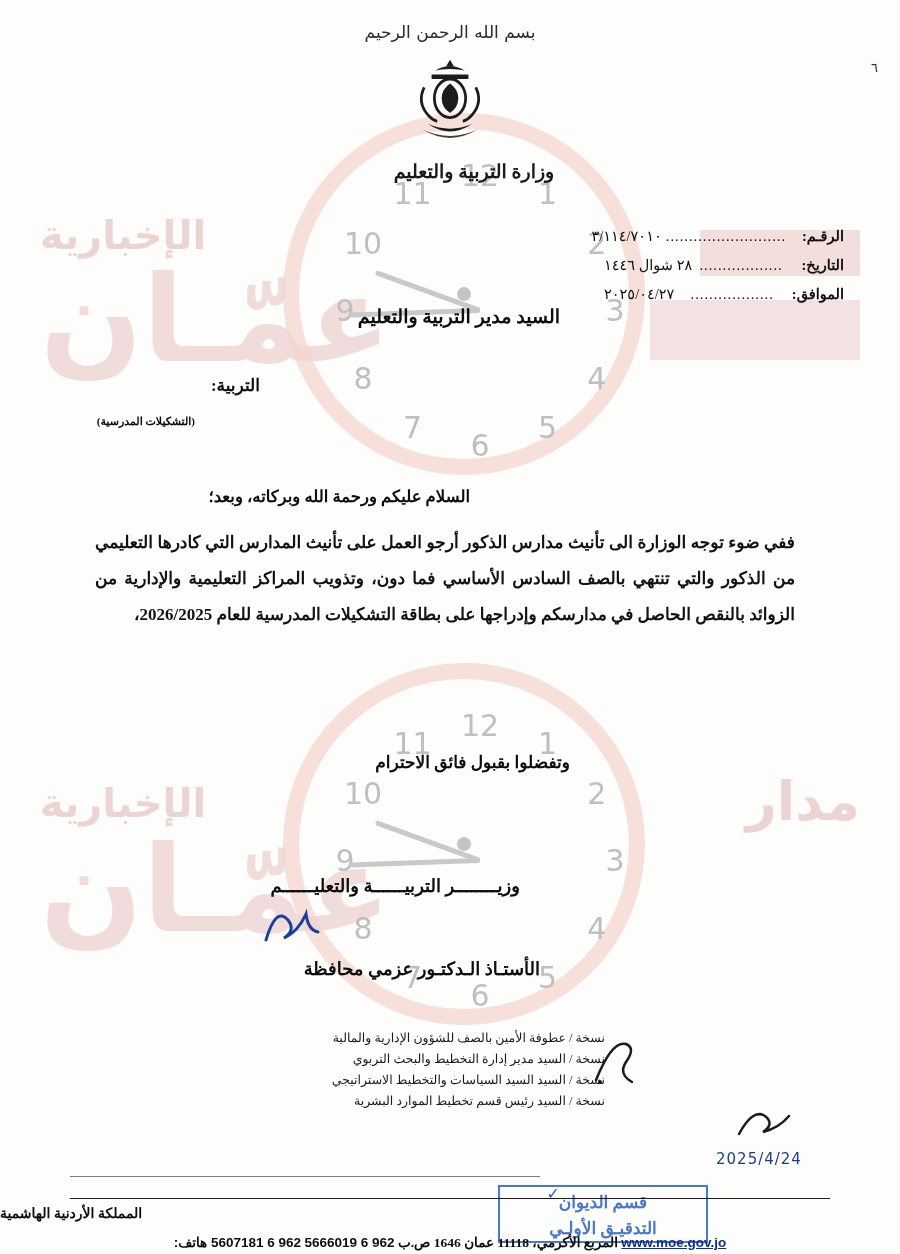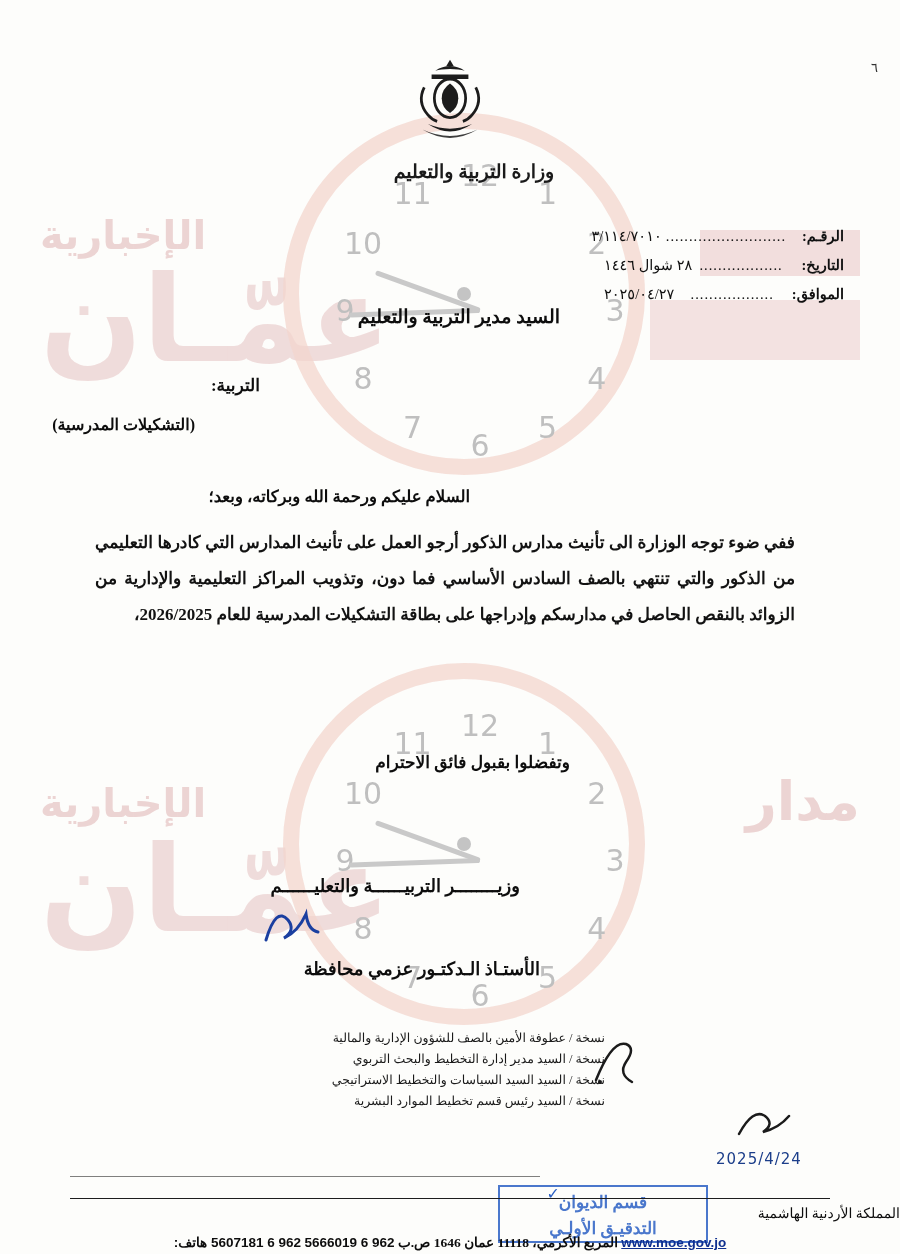--- a/index.html
+++ b/index.html
@@ -105,21 +105,21 @@
   .addressee{
     position:absolute;right:340px;top:305px;
     font-size:19px;font-weight:bold;
   }
   .subject-label{
     position:absolute;right:640px;top:375px;
     font-size:17px;font-weight:bold;
   }
   .subject-value{
     position:absolute;right:705px;top:415px;
-    font-size:16px;font-weight:bold;
+    font-size:11px;font-weight:bold;
   }
   .greeting{
     position:absolute;right:430px;top:487px;
     font-size:16.5px;font-weight:bold;
   }
   .body-text{
     position:absolute;right:105px;top:525px;width:700px;
     font-size:17px;
     line-height:36px;
     text-align:justify;
@@ -171,22 +171,22 @@
   .stamp-check{
     position:absolute;right:340px;top:1184px;color:#2b60c4;font-size:16px;
   }
 
   
   .footer-line{
     position:absolute;left:70px;right:70px;top:1198px;
     height:1px;background:#1d1d1d;
   }
   .footer-kingdom{
-    position:absolute;left:0;right:0;top:1205px;text-align:right;
-    font-size:14px;font-weight:normal;
+    position:absolute;left:0;right:0;top:1205px;text-align:left;
+    font-size:14px;font-weight:bold;
   }
   .footer-addr{
     position:absolute;left:0;right:0;top:1234px;text-align:center;
     font-size:13.5px;font-weight:bold;
     direction:rtl;
   }
   .footer-addr .site{color:#0f2f8f;text-decoration:underline;font-family:"Liberation Sans",sans-serif;margin-top:40px;}
   .footer-addr .tel{font-family:"Liberation Sans",sans-serif;}
   .corner-mark{
     position:absolute;right:22px;top:60px;font-size:13px;color:#333;
@@ -237,20 +237,21 @@
       <div class="num" style="left: 181px; top: 316px;">6</div>
       <div class="num" style="left: 113.5px; top: 297.913px;">7</div>
       <div class="num" style="left: 64.0866px; top: 248.5px;">8</div>
       <div class="num" style="left: 46px; top: 181px;">9</div>
       <div class="num" style="left: 64.0866px; top: 113.5px;">10</div>
       <div class="num" style="left: 113.5px; top: 64.0866px;">11</div>
       <div class="hand" style="left: 181px; top: 179px; width: 111px; transform: rotate(200deg);"></div>
       <div class="hand" style="left: 181px; top: 179px; width: 131px; transform: rotate(178deg);"></div>
     </div>
 
+  <div class="basmala">بسم الله الرحمن الرحيم</div>
 
   <svg class="emblem" viewBox="0 0 100 100">
     <g fill="#1c1c1c">
       <path d="M50 4 l4 7 h-8 z"></path>
       <path d="M34 16 q16 -10 32 0 q-6 -2 -16 -2 q-10 0 -16 2 z"></path>
       <path d="M30 20 h40 v5 h-40 z"></path>
       <ellipse cx="50" cy="46" rx="17" ry="21" fill="none" stroke="#1c1c1c" stroke-width="3"></ellipse>
       <path d="M50 30 q9 6 9 16 q0 10 -9 16 q-9 -6 -9 -16 q0 -10 9 -16z" fill="#1c1c1c"></path>
       <path d="M22 34 q-8 16 4 30 q4 5 10 7" fill="none" stroke="#1c1c1c" stroke-width="3"></path>
       <path d="M78 34 q8 16 -4 30 q-4 5 -10 7" fill="none" stroke="#1c1c1c" stroke-width="3"></path>

